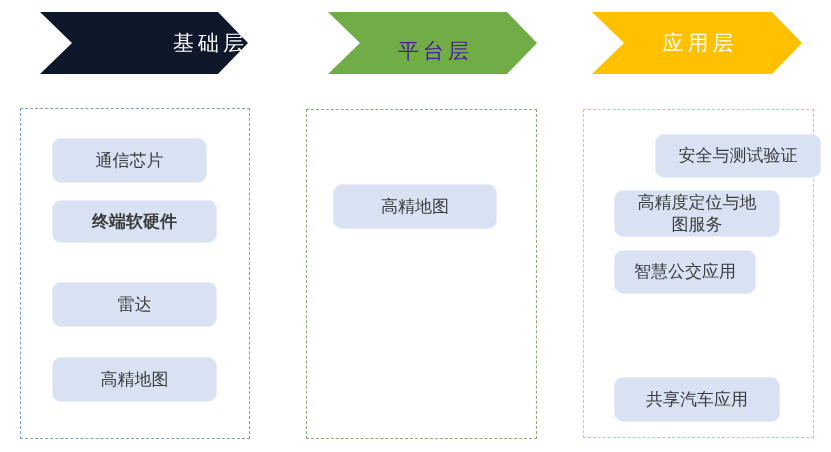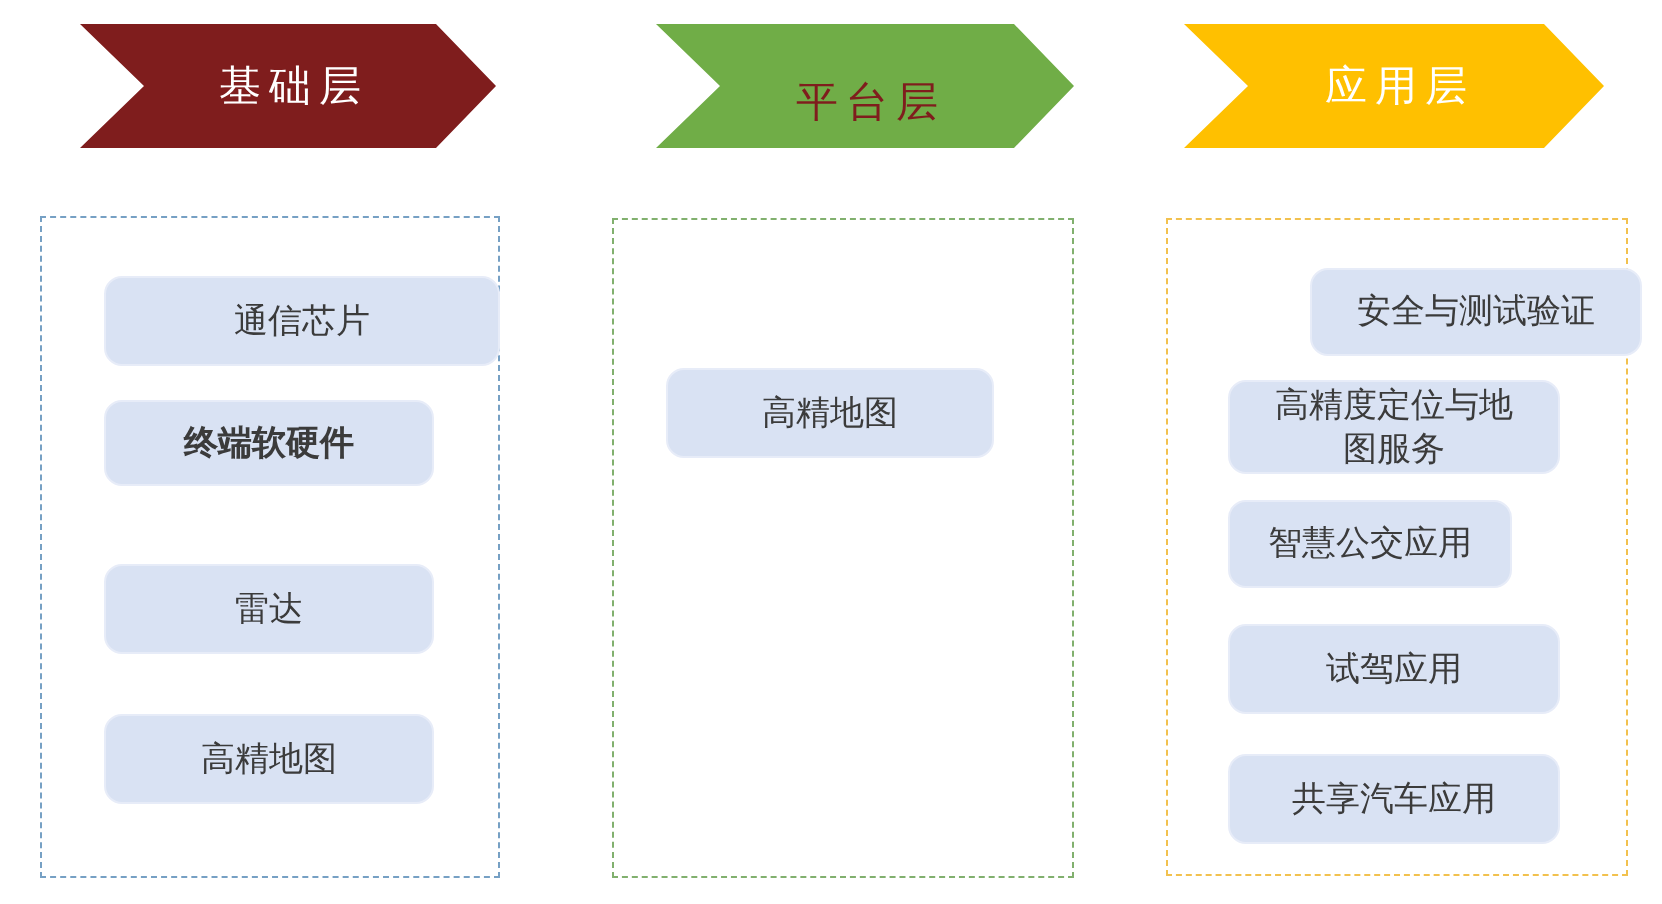--- a/index.html
+++ b/index.html
@@ -58,44 +58,44 @@
     text-align: center;
     box-sizing: border-box;
   }
   .node .node-label {
     color: #3B3B3B;
     font-size: 17px;
     line-height: 1.25;
     white-space: pre-line;
   }
   
-  #node-0-0 { left: 52px; top: 138px; width: 198px; height: 45px; }
+  #node-0-0 { left: 52px; top: 138px; width: 155px; height: 45px; }
   #node-0-1 { left: 52px; top: 200px; width: 165px; height: 43px; font-weight: bold; }
   #node-0-2 { left: 52px; top: 282px; width: 165px; height: 45px; }
   #node-0-3 { left: 52px; top: 357px; width: 165px; height: 45px; }
   
   #node-1-0 { left: 333px; top: 184px; width: 164px; height: 45px; }
   #node-1-1 { left: 333px; top: 294px; width: 164px; height: 45px; }
   
   #node-2-0 { left: 614px; top: 134px; width: 166px; height: 44px; margin-left: 41px; }
   #node-2-1 { left: 614px; top: 190px; width: 166px; height: 47px; }
   #node-2-2 { left: 614px; top: 250px; width: 142px; height: 44px; }
   #node-2-3 { left: 614px; top: 312px; width: 166px; height: 45px; }
   #node-2-4 { left: 614px; top: 377px; width: 166px; height: 45px; }
 </style>
 </head>
 <body>
 
 <div id="stage">
 
-  <div class="arrow" id="arrow-1" style="background: #7f1d1d;">
+  <div class="arrow" id="arrow-1" style="background: #0f172a; justify-content: flex-end;">
     <span class="arrow-label" style="color: rgb(255, 255, 255);">基础层</span>
   </div>
   <div class="arrow" id="arrow-2" style="background: rgb(112, 173, 71);">
-    <span class="arrow-label" style="color: #7f1d1d; margin-top: 16px;">平台层</span>
+    <span class="arrow-label" style="color: #4c1d95; margin-top: 16px;">平台层</span>
   </div>
   <div class="arrow" id="arrow-3" style="background: rgb(255, 192, 0);">
     <span class="arrow-label" style="color: rgb(255, 255, 255);">应用层</span>
   </div>
 
   <div class="panel" id="panel-1" style="border-color: rgb(118, 160, 196);"></div>
   <div class="panel" id="panel-2" style="border-color: rgb(129, 176, 110);"></div>
   <div class="panel" id="panel-3" style="border-color: rgb(242, 193, 78);"></div>
 
   <div class="node" id="node-0-0">
@@ -118,20 +118,17 @@
   <div class="node" id="node-2-0">
     <span class="node-label">安全与测试验证</span>
   </div>
   <div class="node" id="node-2-1">
     <span class="node-label">高精度定位与地
 图服务</span>
   </div>
   <div class="node" id="node-2-2">
     <span class="node-label">智慧公交应用</span>
   </div>
-  <div class="node" id="node-2-3">
-    <span class="node-label">试驾应用</span>
-  </div>
   <div class="node" id="node-2-4">
     <span class="node-label">共享汽车应用</span>
   </div>
 
 </div>
 
 </body></html>

